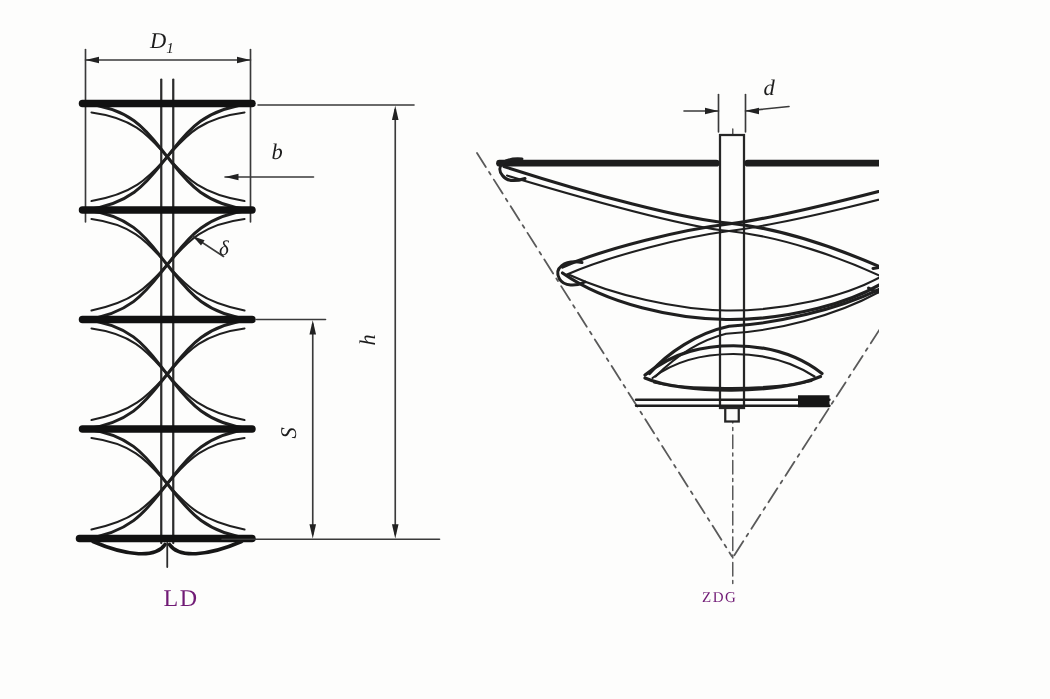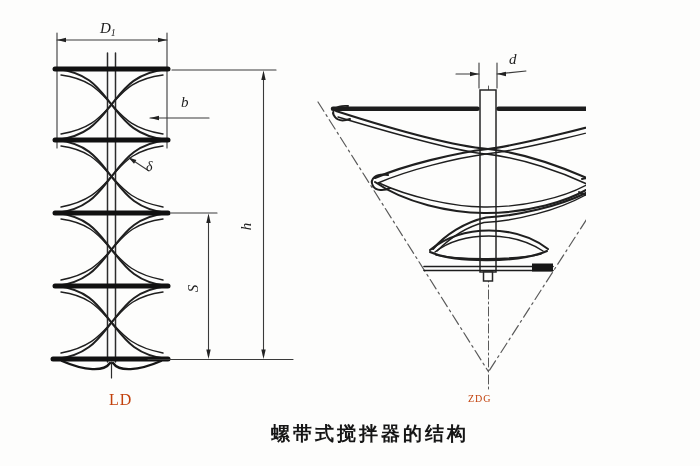--- a/index.html
+++ b/index.html
@@ -3,21 +3,21 @@
 <meta charset="utf-8">
 <style>
   html,body{margin:0;padding:0;background:#fdfdfc;}
   #stage{position:relative;width:586px;height:466px;background:#fdfdfc;overflow:hidden;
          font-family:"Liberation Serif", serif;}
   svg{position:absolute;left:0;top:0;}
   .lbl{position:absolute;color:#1c1c1c;font:italic 15px "Liberation Serif", serif;
        white-space:nowrap;line-height:1;}
   .lbl .sub{font-size:10px;vertical-align:-3px;font-style:italic;}
   .rot{transform:rotate(-90deg);transform-origin:center center;}
-  .partlbl{position:absolute;color:#c2410c;font:15px "Liberation Serif", serif;
+  .partlbl{position:absolute;color:#701a75;font:15px "Liberation Serif", serif;
            letter-spacing:1px;line-height:1;}
   #caption{position:absolute;left:160px;top:421px;width:420px;text-align:center;
            color:#161616;font:bold 19px "Liberation Sans", sans-serif;letter-spacing:3px;}
 </style>
 </head>
 <body>
 
 <div id="stage">
 
   <svg width="700" height="466" viewBox="0 0 700 466">
@@ -185,14 +185,13 @@
   <div class="lbl rot" style="left:190px;top:281px;">S</div>
 
   <div class="lbl rot" style="left:243px;top:219px;">h</div>
 
   <div class="lbl" style="left:509px;top:52px;">d</div>
 
   <div class="partlbl" style="left:109px;top:392px;font-size:16px;">LD</div>
 
   <div class="partlbl" style="left:468px;top:394px;font-size:10px;">ZDG</div>
 
-  <div id="caption">螺带式搅拌器的结构</div>
 </div>
 
 </body></html>

